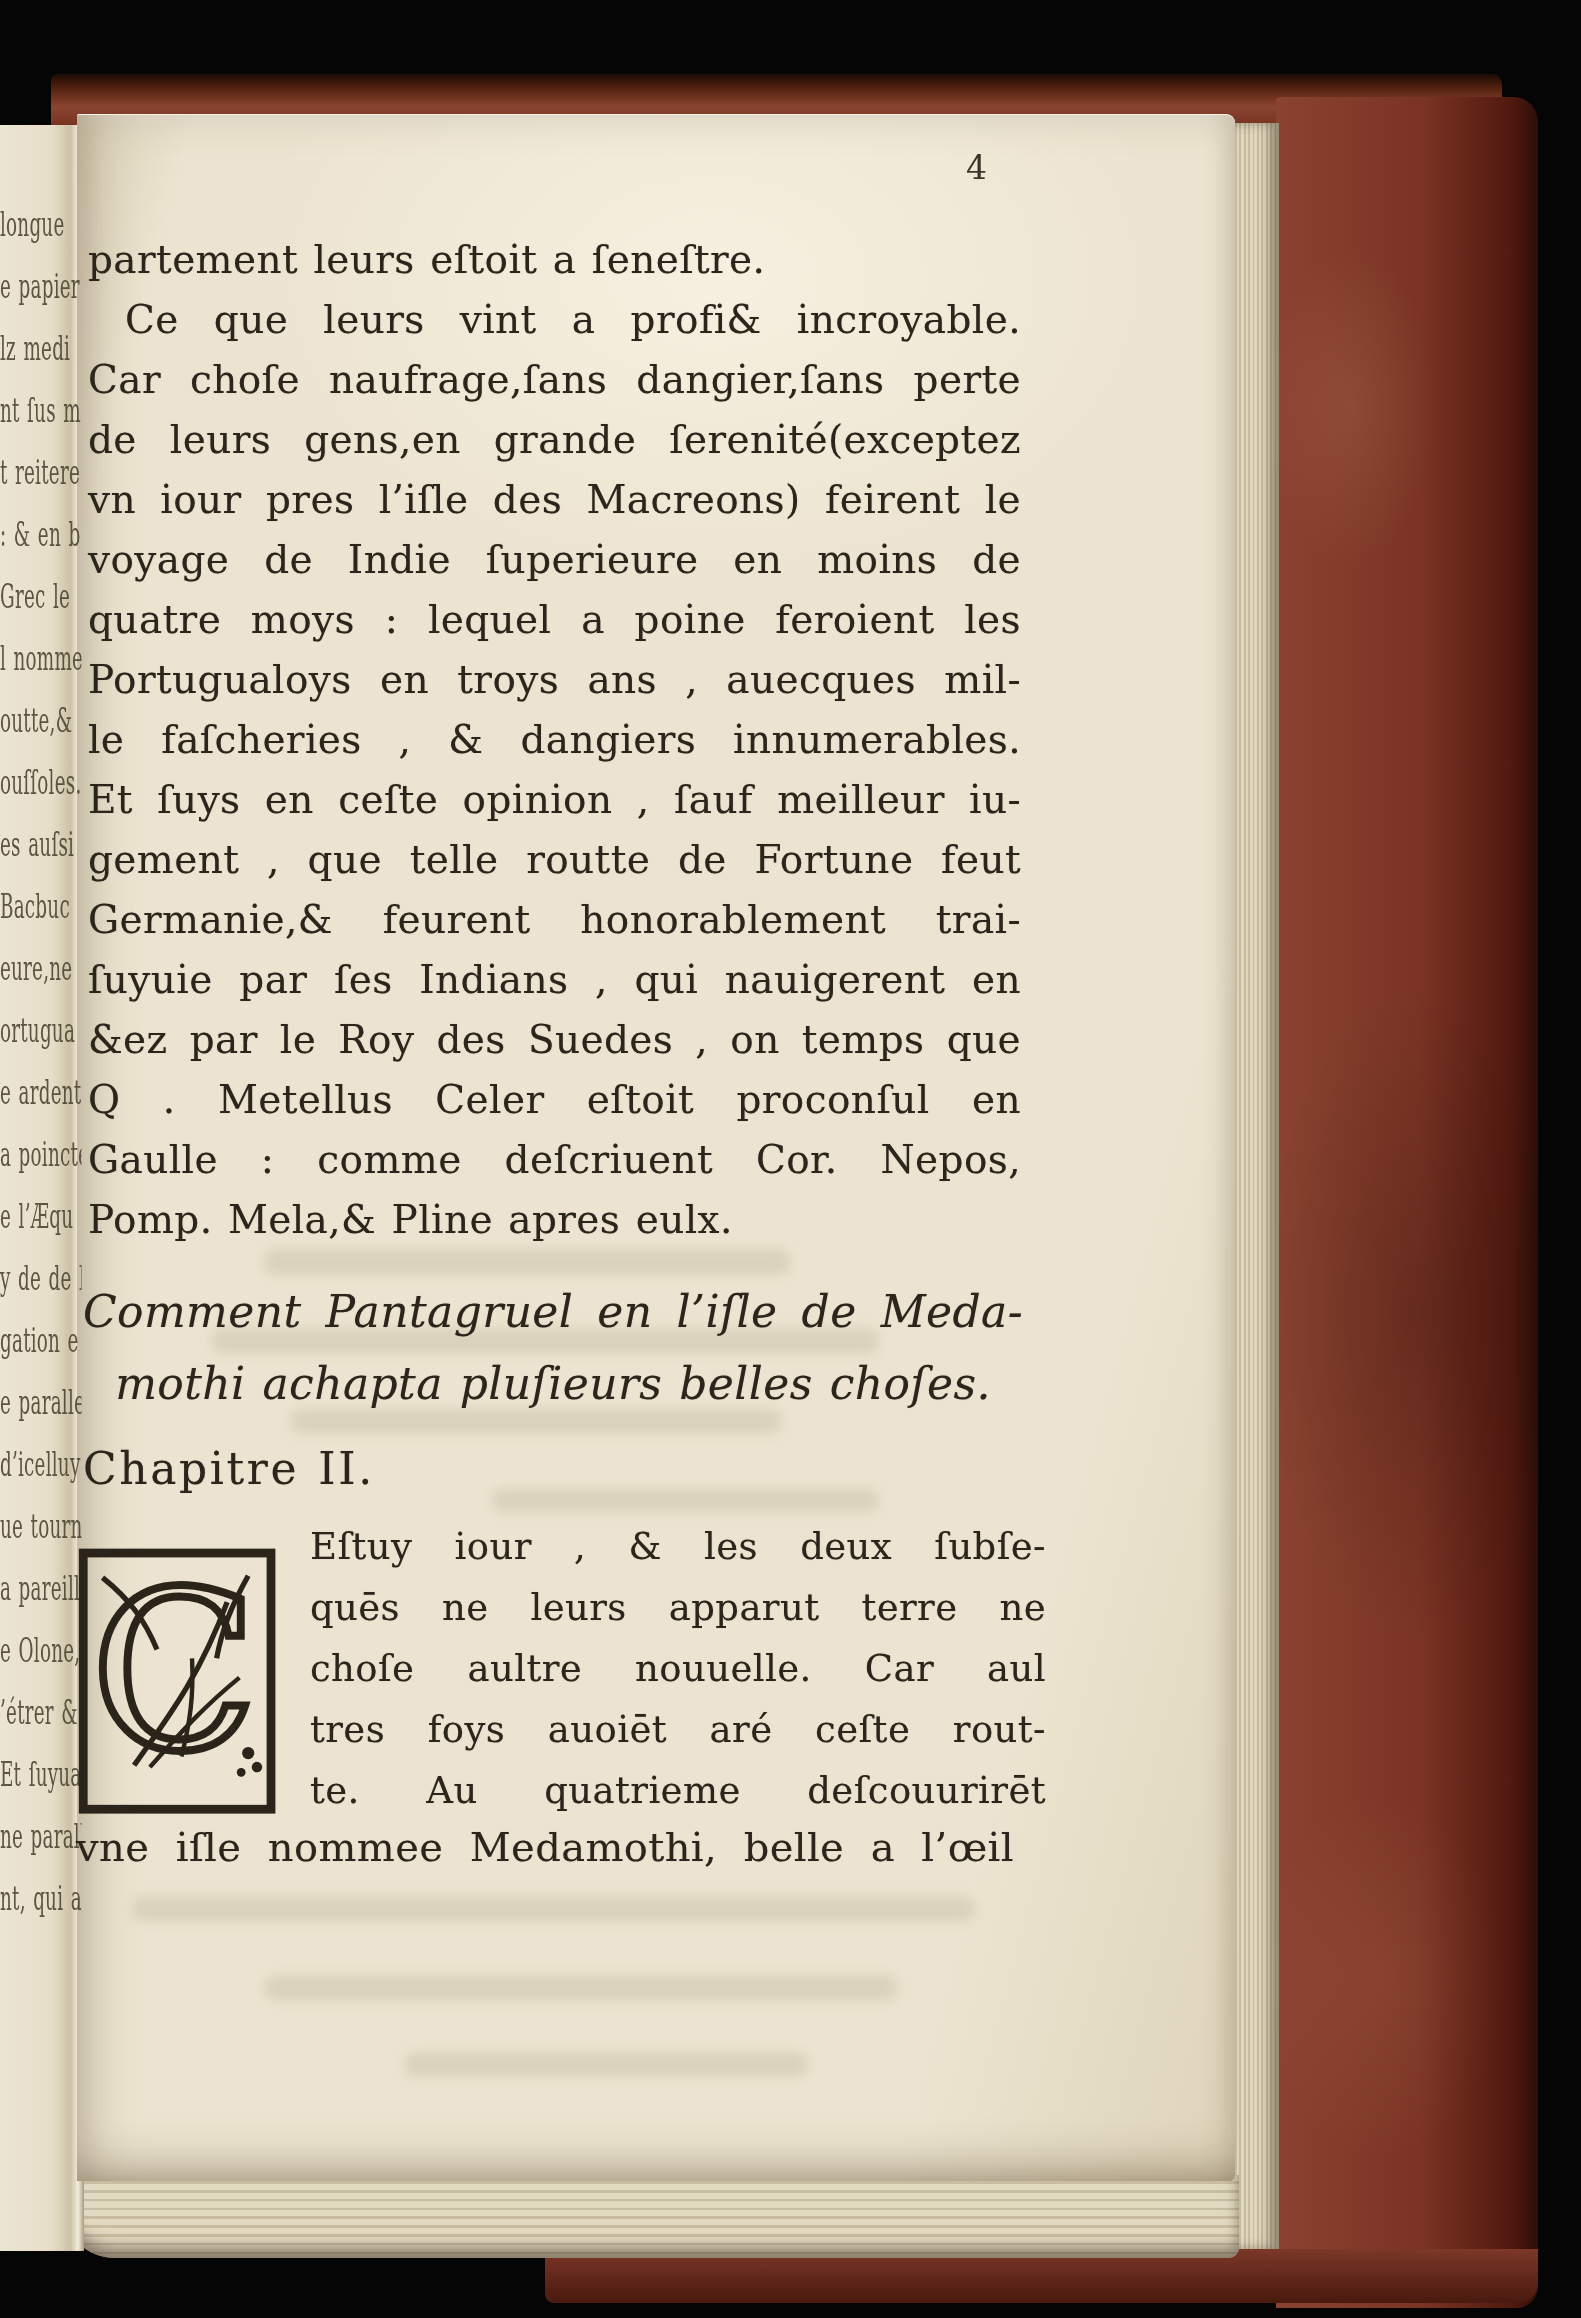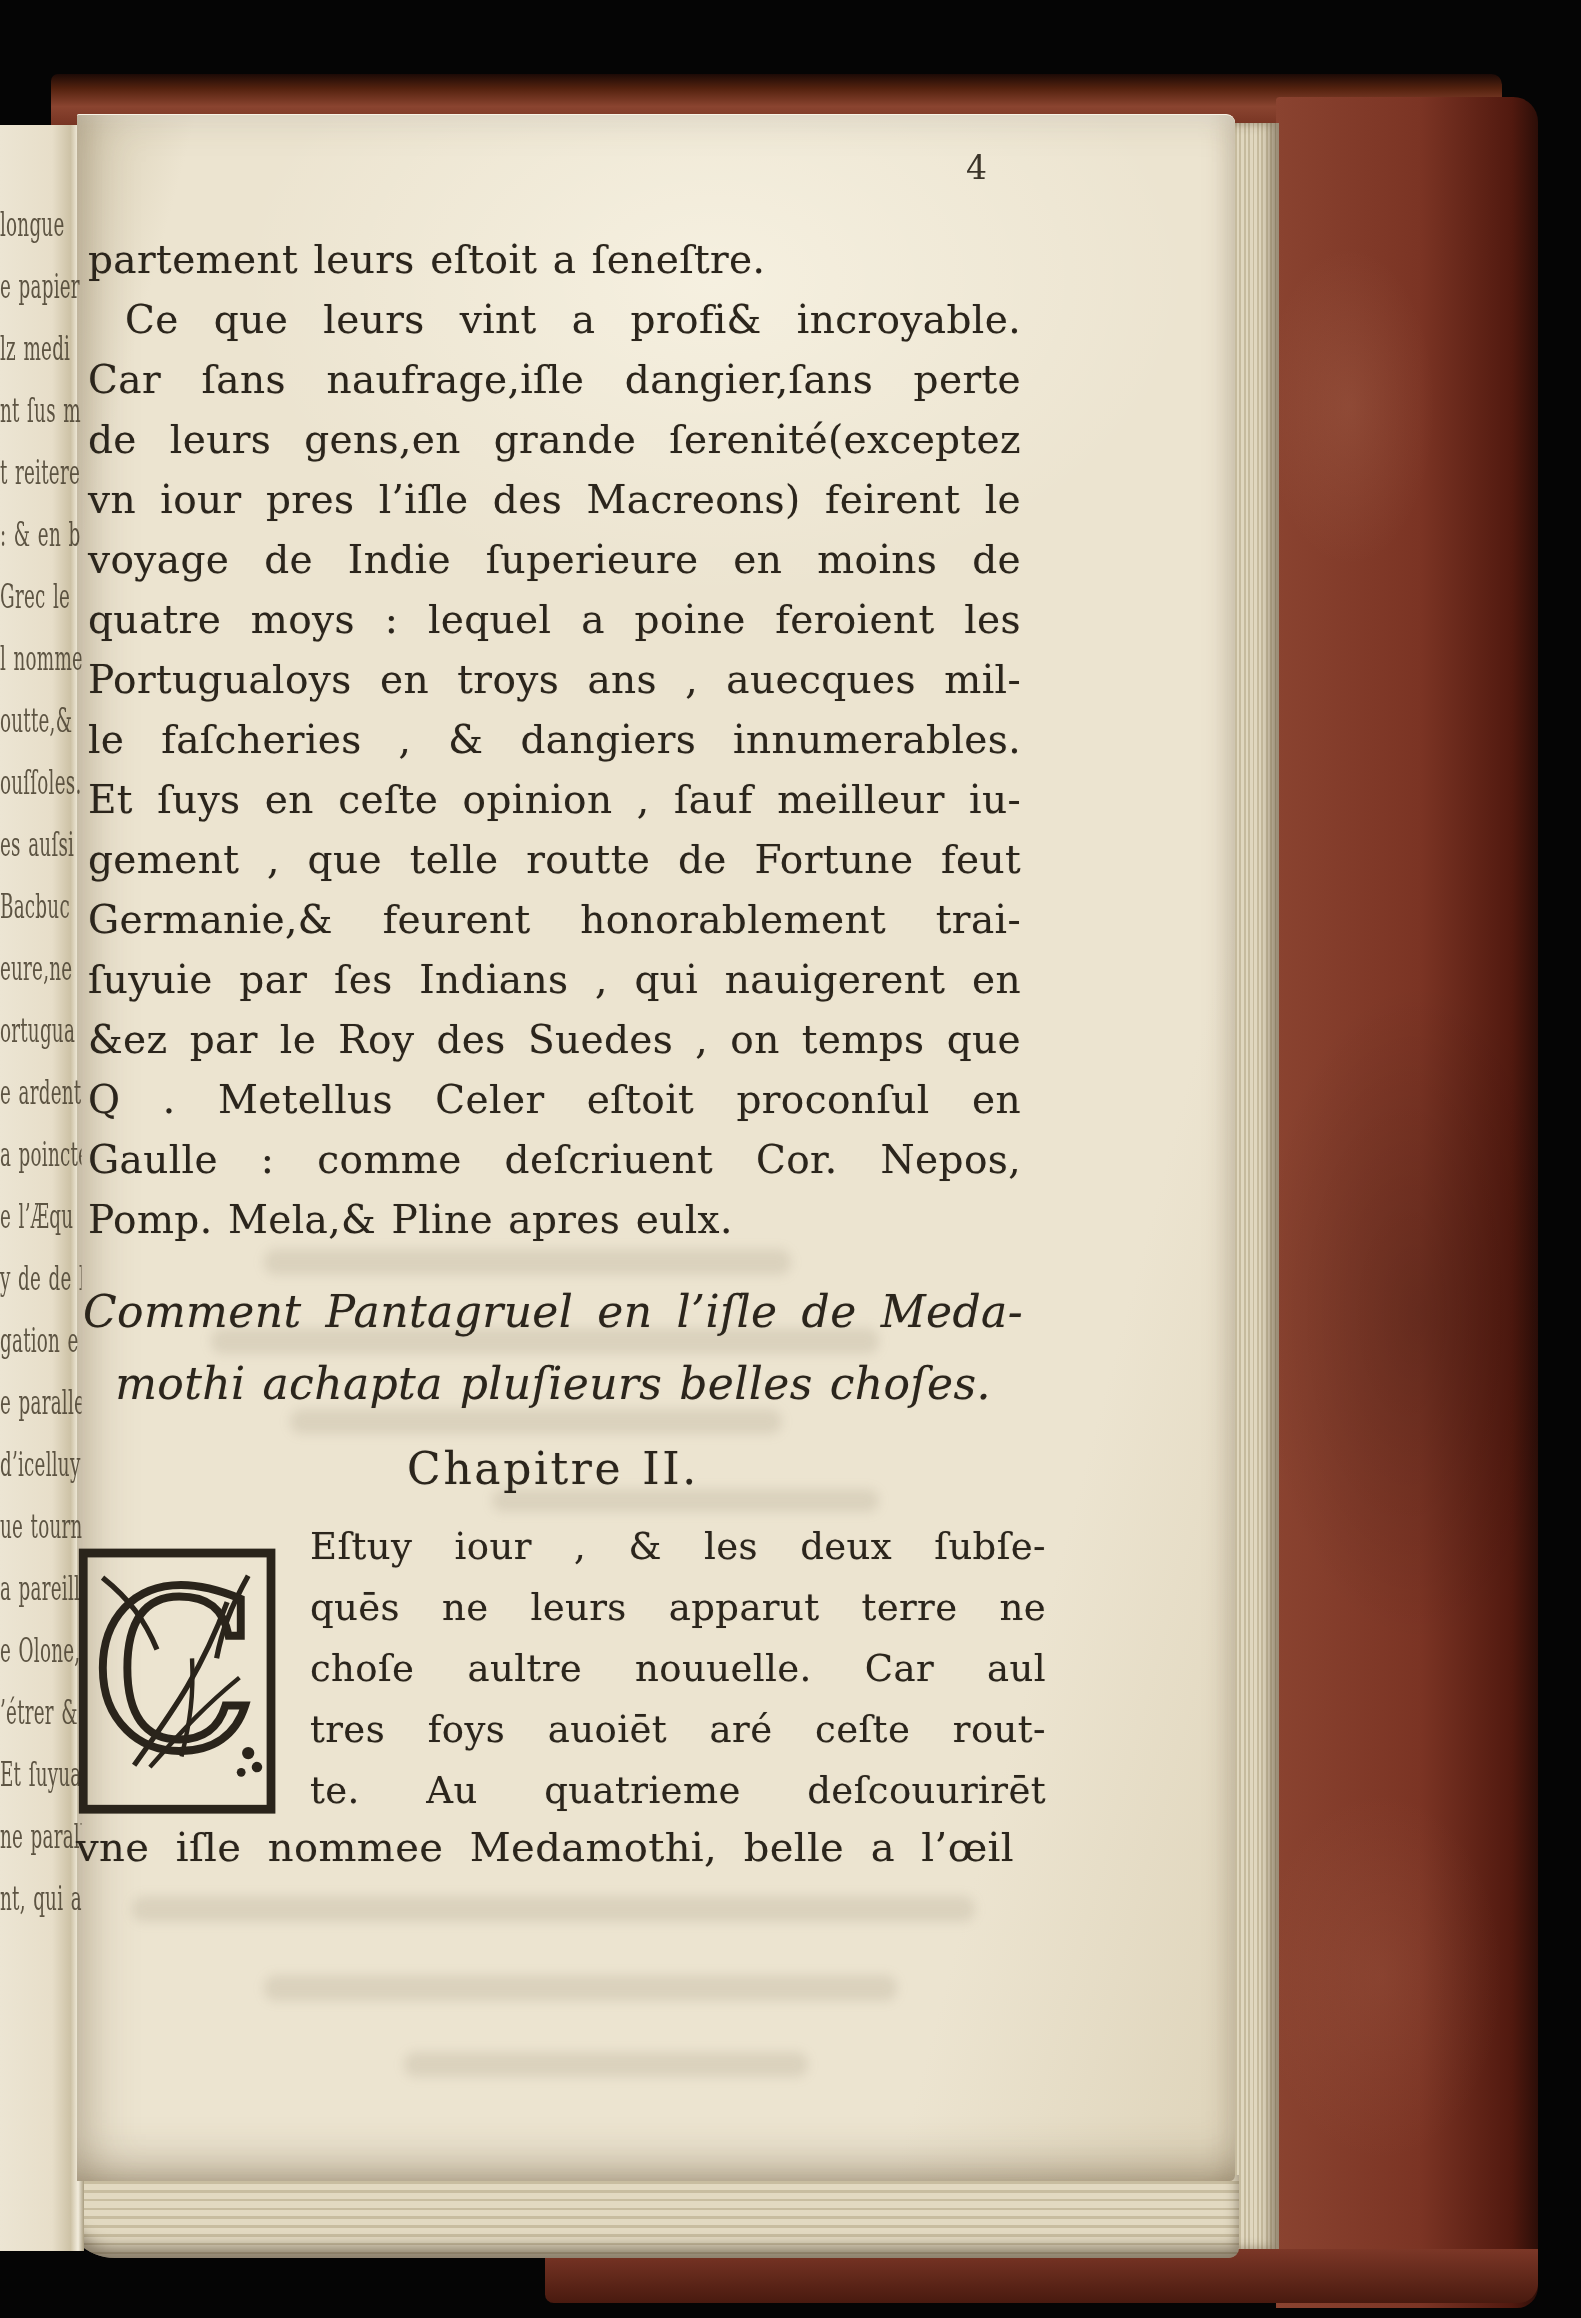--- a/index.html
+++ b/index.html
@@ -62,21 +62,21 @@
 
   #body1{left:88px;top:230px;width:933px;font-size:39px;line-height:60px;}
   .line{text-align:justify;text-align-last:justify;}
   #body1 div:nth-of-type(1),#body1 div:nth-of-type(17){text-align-last:left;}
   #body1 div:nth-of-type(2){text-indent:37px;}
 
   #heading{left:83px;top:1276px;width:940px;font-size:44px;line-height:72px;font-style:italic;}
   #heading div:nth-of-type(1){text-align:justify;text-align-last:justify;}
   #heading div:nth-of-type(2){text-align:right;text-align-last:center;}
 
-  #chapitre{left:83px;top:1443px;width:940px;font-size:44px;text-align:center;letter-spacing:2.6px;}
+  #chapitre{left:83px;top:1443px;width:940px;font-size:44px;letter-spacing:2.6px;}
 
   #dropcap{position:absolute;left:76px;top:1546px;width:204px;height:272px;}
   #body2a{left:310px;top:1516px;width:736px;font-size:37px;line-height:61px;}
   #body2b{left:76px;top:1824px;width:938px;font-size:40px;text-align:justify;text-align-last:justify;}
 </style>
 </head>
 <body>
 
 <div class="scene">
 
@@ -157,21 +157,21 @@
     </div>
 
   <div class="page-number">4</div>
 
   <div class="txt" id="body1">
 
       <div class="line">partement leurs eſtoit a ſeneſtre.</div>
 
       <div class="line">Ce que leurs vint a profi&amp; incroyable.</div>
 
-      <div class="line">Car ſans naufrage,iſle dangier,ſans perte</div>
+      <div class="line">Car choſe naufrage,ſans dangier,ſans perte</div>
 
       <div class="line">de leurs gens,en grande ſerenité(exceptez</div>
 
       <div class="line">vn iour pres l’iſle des Macreons) feirent le</div>
 
       <div class="line">voyage de Indie ſuperieure en moins de</div>
 
       <div class="line">quatre moys : lequel a poine feroient les</div>
 
       <div class="line">Portugualoys en troys ans , auecques mil-</div>

